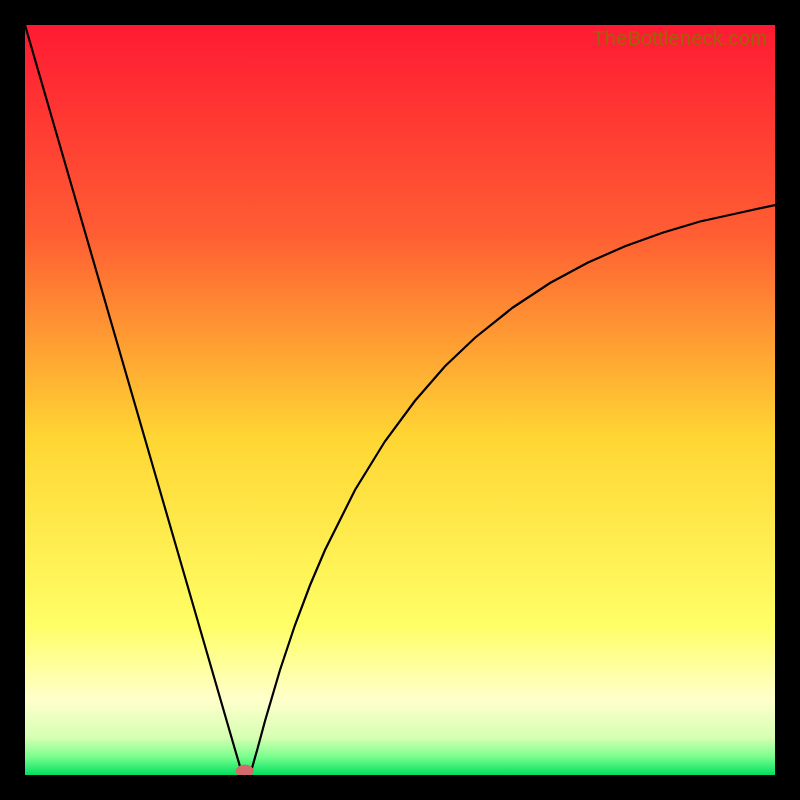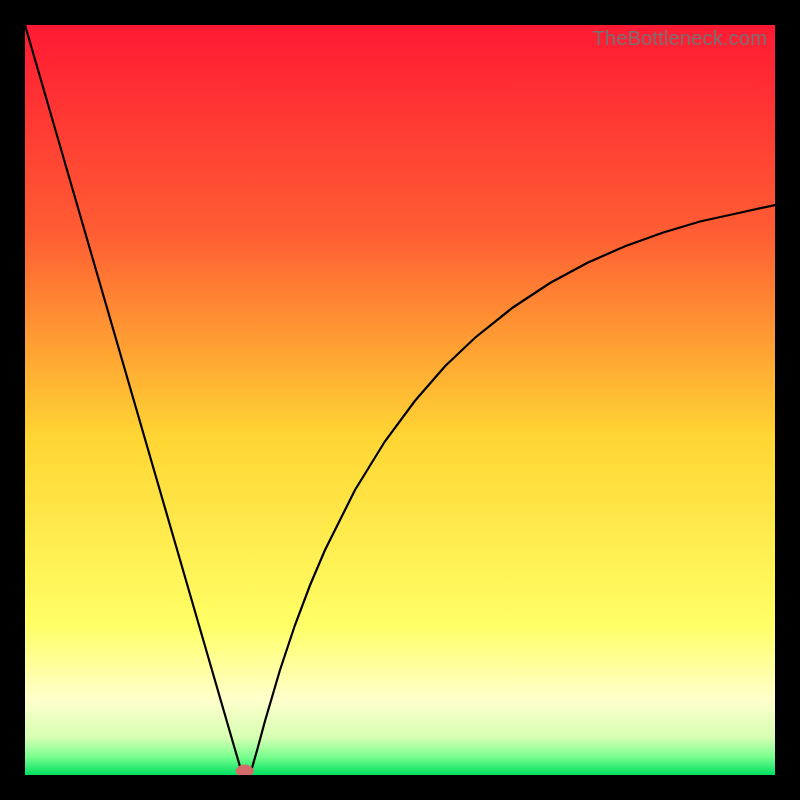--- a/index.html
+++ b/index.html
@@ -16,21 +16,21 @@
     left: 25px;
     top: 25px;
     width: 750px;
     height: 750px;
     box-sizing: border-box;
   }
   .watermark {
     position: absolute;
     top: 2px;
     right: 8px;
-    color: #737373;
+    color: #a16207;
     font-size: 20px;
     font-weight: 500;
     letter-spacing: 0.2px;
     z-index: 5;
   }
   .plot {
     position: absolute;
     left: 0;
     top: 0;
     width: 750px;

